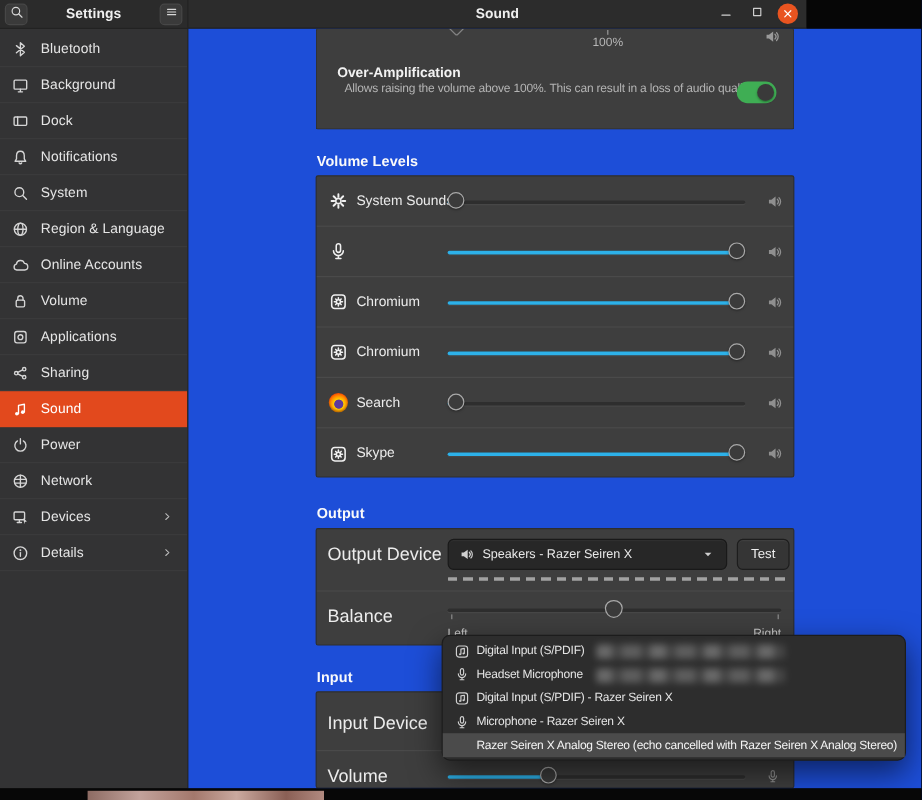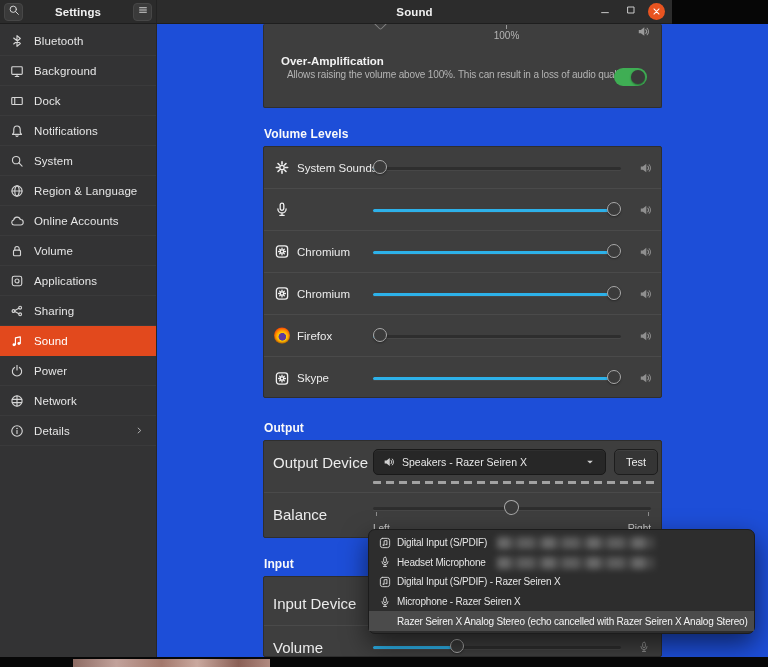--- a/index.html
+++ b/index.html
@@ -270,20 +270,35 @@
           <svg viewBox="0 0 16 16" fill="none" stroke="currentColor" stroke-width="1.3" stroke-linecap="round" stroke-linejoin="round">
             <circle cx="8" cy="8" r="5.8"></circle>
             <path d="M2.6 6.2h10.8M2.6 9.8h10.8M8 2.2v11.6"></path>
           </svg>
         </span>
         <span class="s-label">Network</span>
       </div>
       <div class="side-item">
         <span class="s-icon">
           <svg viewBox="0 0 16 16" fill="none" stroke="currentColor" stroke-width="1.3" stroke-linecap="round" stroke-linejoin="round">
+            <rect x="2" y="3" width="10" height="7.4" rx="1"></rect>
+            <path d="M5 13h4M7 10.4V13"></path>
+            <path d="M10.8 8.8l3.4 3.4-2 .4-.5 2z" fill="currentColor" stroke="none"></path>
+          </svg>
+        </span>
+        <span class="s-label">Devices</span>
+        <span class="s-chevron">
+          <svg viewBox="0 0 16 16" fill="none" stroke="currentColor" stroke-width="1.3" stroke-linecap="round" stroke-linejoin="round">
+            <path d="M6 4.5l3.8 3.5L6 11.5"></path>
+          </svg>
+        </span>
+      </div>
+      <div class="side-item">
+        <span class="s-icon">
+          <svg viewBox="0 0 16 16" fill="none" stroke="currentColor" stroke-width="1.3" stroke-linecap="round" stroke-linejoin="round">
             <circle cx="8" cy="8" r="6"></circle>
             <path d="M8 7.4v3.5"></path>
             <circle cx="8" cy="5.2" r=".9" fill="currentColor" stroke="none"></circle>
           </svg>
         </span>
         <span class="s-label">Details</span>
         <span class="s-chevron">
           <svg viewBox="0 0 16 16" fill="none" stroke="currentColor" stroke-width="1.3" stroke-linecap="round" stroke-linejoin="round">
             <path d="M6 4.5l3.8 3.5L6 11.5"></path>
           </svg>
@@ -389,21 +404,21 @@
             <svg viewBox="0 0 16 16" fill="none" stroke="currentColor" stroke-width="1.3" stroke-linecap="round" stroke-linejoin="round">
               <path d="M2.2 6v4h2.5L9 13.2V2.8L4.7 6z" fill="currentColor" stroke="none"></path>
               <path d="M10.8 5.6a3.4 3.4 0 0 1 0 4.8M12.5 4a5.7 5.7 0 0 1 0 8"></path>
             </svg>
           </span>
         </div>
         <div class="vrow">
           <span class="v-icon">
             <span class="ff"></span>
           </span>
-          <span class="v-label">Firefox</span>
+          <span class="v-label">Search</span>
           <div class="slider">
             <div class="track"></div>
             <div class="fill" style="width:5px"></div>
             <div class="thumb" style="left:0px"></div>
           </div>
           <span class="v-speaker">
             <svg viewBox="0 0 16 16" fill="none" stroke="currentColor" stroke-width="1.3" stroke-linecap="round" stroke-linejoin="round">
               <path d="M2.2 6v4h2.5L9 13.2V2.8L4.7 6z" fill="currentColor" stroke="none"></path>
               <path d="M10.8 5.6a3.4 3.4 0 0 1 0 4.8M12.5 4a5.7 5.7 0 0 1 0 8"></path>
             </svg>

